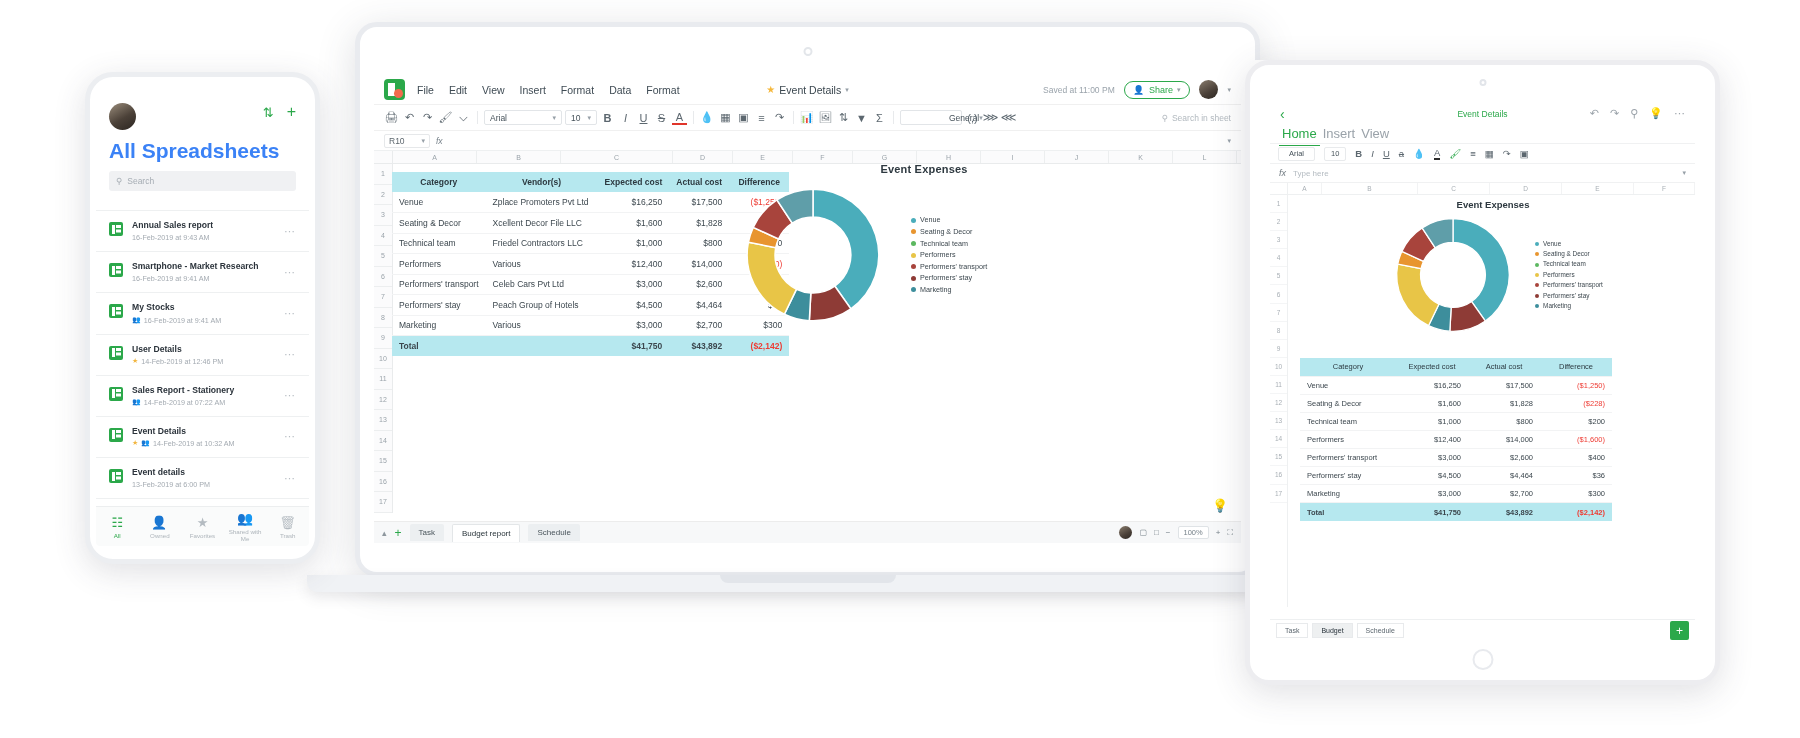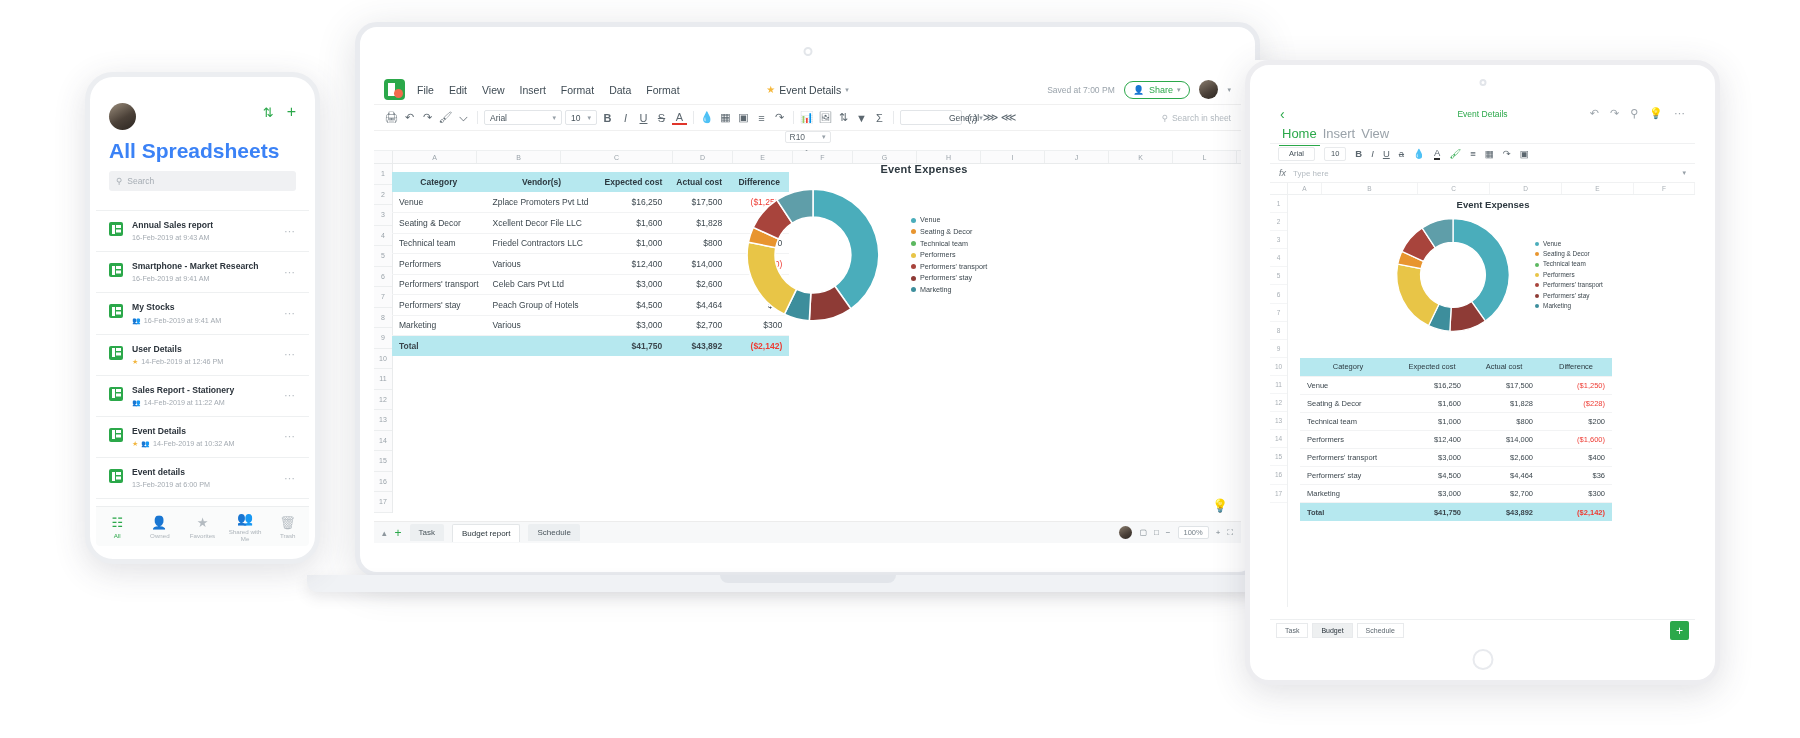--- a/index.html
+++ b/index.html
@@ -67,21 +67,21 @@
      font-size: 11px; color: #5c676f; }
   .tb-sep { width: 1px; height: 13px; background: #e8eaec; margin: 0 3px; }
   .tb-field { height: 15px; border: 1px solid #e2e5e8; border-radius: 2px; background:#fff;
      font-size: 8.5px; color: #46525a; display: flex; align-items: center;
      padding: 0 5px; justify-content: space-between; }
   .tb-font { width: 78px; } .tb-size { width: 32px; } .tb-numfmt { width: 62px; padding-left: 48px; }
   .tb-search { margin-left: auto; display: flex; align-items: center; gap: 4px;
      font-size: 8.5px; color: #b2b9bf; }
 
   .ss-formulabar { height: 20px; display: flex; align-items: center; gap: 6px;
-     padding: 0 10px; border-bottom: 1px solid #eef0f1; font-size: 8.5px; color: #5d676e; flex-direction: column; }
+     padding: 0 10px; border-bottom: 1px solid #eef0f1; font-size: 8.5px; color: #5d676e; }
   .namebox { width: 46px; border: 1px solid #e6e8ea; border-radius: 2px; height: 14px;
      display:flex; align-items:center; justify-content:space-between; padding: 0 4px; }
 
   .ss-grid-wrap { display: flex; height: 370px; position: relative; background: #fff; }
   .ss-sheet { flex: 1; position: relative; overflow: hidden; }
   .colhead { display: flex; height: 13px; border-bottom: 1px solid #e9ebec; background: #fbfbfc; }
   .colhead .corner { width: 19px; border-right: 1px solid #e9ebec; flex:none; }
   .colhead .ch { border-right: 1px solid #eceeef; font-size: 7px; color: #9aa3aa;
      display:flex; align-items:center; justify-content:center; }
   .rowarea { display: flex; }
@@ -134,21 +134,21 @@
      align-items: center; gap: 5px; padding: 0 7px; font-size: 8.5px; color: #a6adb4; }
   .ph-list { border-top: 1px solid #eef0f1; margin-top: 12px; }
   .ph-item { display: flex; gap: 9px; padding: 9px 13px; border-bottom: 1px solid #eef0f1;
      align-items: flex-start; position: relative; }
   .file-ic { width: 14px; height: 14px; border-radius: 2px; background: #2ba84a;
      flex: none; margin-top: 2px; position: relative; }
   .file-ic::before { content:""; position:absolute; left:2.5px; top:2.5px; width:3px; height:9px; background:#fff;}
   .file-ic::after { content:""; position:absolute; left:7px; top:2.5px; width:4.5px; height:3px; background:#fff;
      box-shadow: 0 4.5px 0 0 #fff; }
   .fi-name { font-size: 8.6px; font-weight: bold; color: #2b333b; line-height: 1.3; }
-  .fi-meta { font-size: 7.2px; color: #a3aab1; margin-top: 2px; display: flex; align-items: flex-end; gap: 3px; }
+  .fi-meta { font-size: 7.2px; color: #a3aab1; margin-top: 2px; display: flex; align-items: flex-start; gap: 3px; }
   .mini-star { color: #f2b640; font-size: 7px; }
   .mini-share { color: #b8bfc5; font-size: 7px; }
   .ph-more { margin-left: auto; color: #b7bdc3; font-size: 11px; letter-spacing: 1px; align-self: center;}
   .ph-tabbar { position: absolute; left: 0; bottom: 0; width: 100%; height: 40px;
      background: #fafbfb; border-top: 1px solid #eceeef; display: flex; align-items: center; }
   .ph-tab { flex: 1; text-align: center; font-size: 6.2px; color: #aeb5bb; }
   .ph-tab .ic { font-size: 13px; display: block; margin-bottom: 2px; color: #b4bbc1; }
   .ph-tab.active, .ph-tab.active .ic { color: #2ba84a; }
 
   
@@ -227,21 +227,21 @@
           <div class="ss-menu-item">Data</div>
           <div class="ss-menu-item">Format</div>
 
           <div class="ss-doctitle">
             <span class="star">★</span>
             <span>Event Details</span>
             <span class="caret">▾</span>
           </div>
 
           <div class="ss-right">
-            <span class="saved-txt">Saved at 7:00 PM</span>
+            <span class="saved-txt">Saved at 11:00 PM</span>
             <div class="share-btn">
               <span>👤</span>
               <span>Share</span>
               <span class="caret">▾</span>
             </div>
             <div class="avatar-sm"></div>
             <span class="caret">▾</span>
           </div>
         </div>
 
@@ -556,21 +556,21 @@
             </div>
             <div class="ph-more">⋯</div>
           </div>
 
           <div class="ph-item">
             <div class="file-ic"></div>
             <div style="flex:1">
               <div class="fi-name">Sales Report - Stationery</div>
               <div class="fi-meta">
                 <span class="mini-share">👥</span>
-                <span>14-Feb-2019 at 11:22 AM</span>
+                <span>14-Feb-2019 at 07:22 AM</span>
               </div>
             </div>
             <div class="ph-more">⋯</div>
           </div>
 
           <div class="ph-item">
             <div class="file-ic"></div>
             <div style="flex:1">
               <div class="fi-name">Event Details</div>
               <div class="fi-meta">

